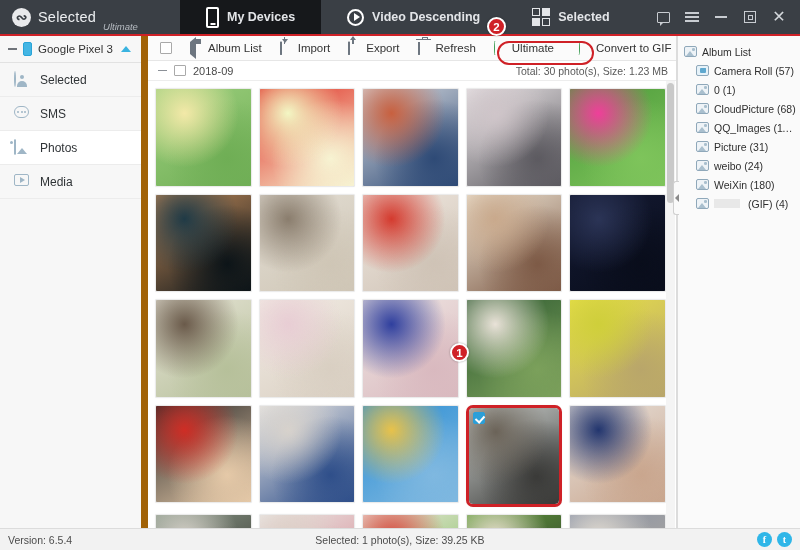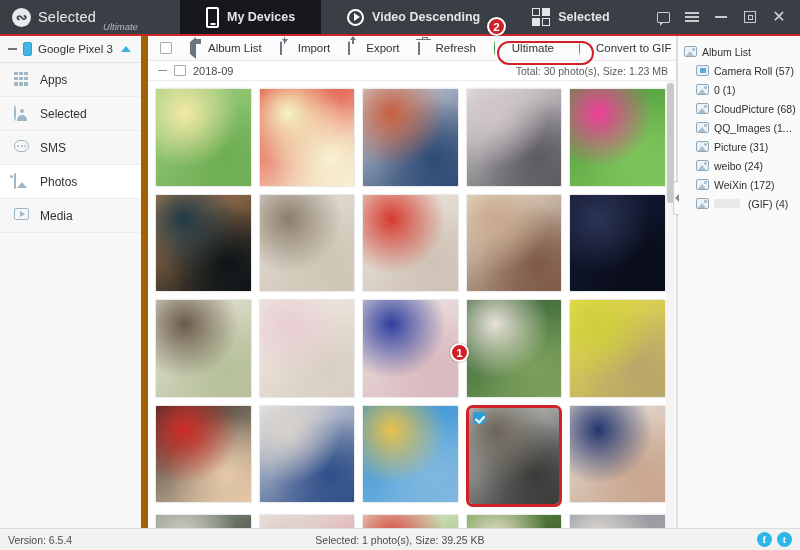--- a/index.html
+++ b/index.html
@@ -462,36 +462,20 @@
 
     <div class="sidebar">
       <div class="device-row">
         <span class="collapse-dash"></span>
         <span class="dev-phone"></span>
         <span class="device-name">Google Pixel 3</span>
         <span class="eject"></span>
       </div>
 
       <div class="nav-item">
-        <span class="nav-ico">
-          <span class="ic-apps">
-              <i></i>
-              <i></i>
-              <i></i>
-              <i></i>
-              <i></i>
-              <i></i>
-              <i></i>
-              <i></i>
-              <i></i>
-            </span>
-        </span>
-        <span>Apps</span>
-      </div>
-      <div class="nav-item">
         <span class="nav-ico"><span class="ic-contacts"></span></span>
         <span>Selected</span>
       </div>
       <div class="nav-item">
         <span class="nav-ico">
             <span class="ic-sms">
               <i></i>
               <i></i>
               <i></i>
             </span>
@@ -722,21 +706,21 @@
           <div class="alb-row child">
             <span class="al-ico"></span>
             <span class="alb-label">Picture (31)</span>
           </div>
           <div class="alb-row child">
             <span class="al-ico"></span>
             <span class="alb-label">weibo (24)</span>
           </div>
           <div class="alb-row child">
             <span class="al-ico"></span>
-            <span class="alb-label">WeiXin (172)</span>
+            <span class="alb-label">WeiXin (180)</span>
           </div>
           <div class="alb-row child">
             <span class="al-ico"></span>
             <span class="redacted"></span>
             <span class="alb-label">(GIF) (4)</span>
           </div>
         </div>
     </div>
   </div>
 

